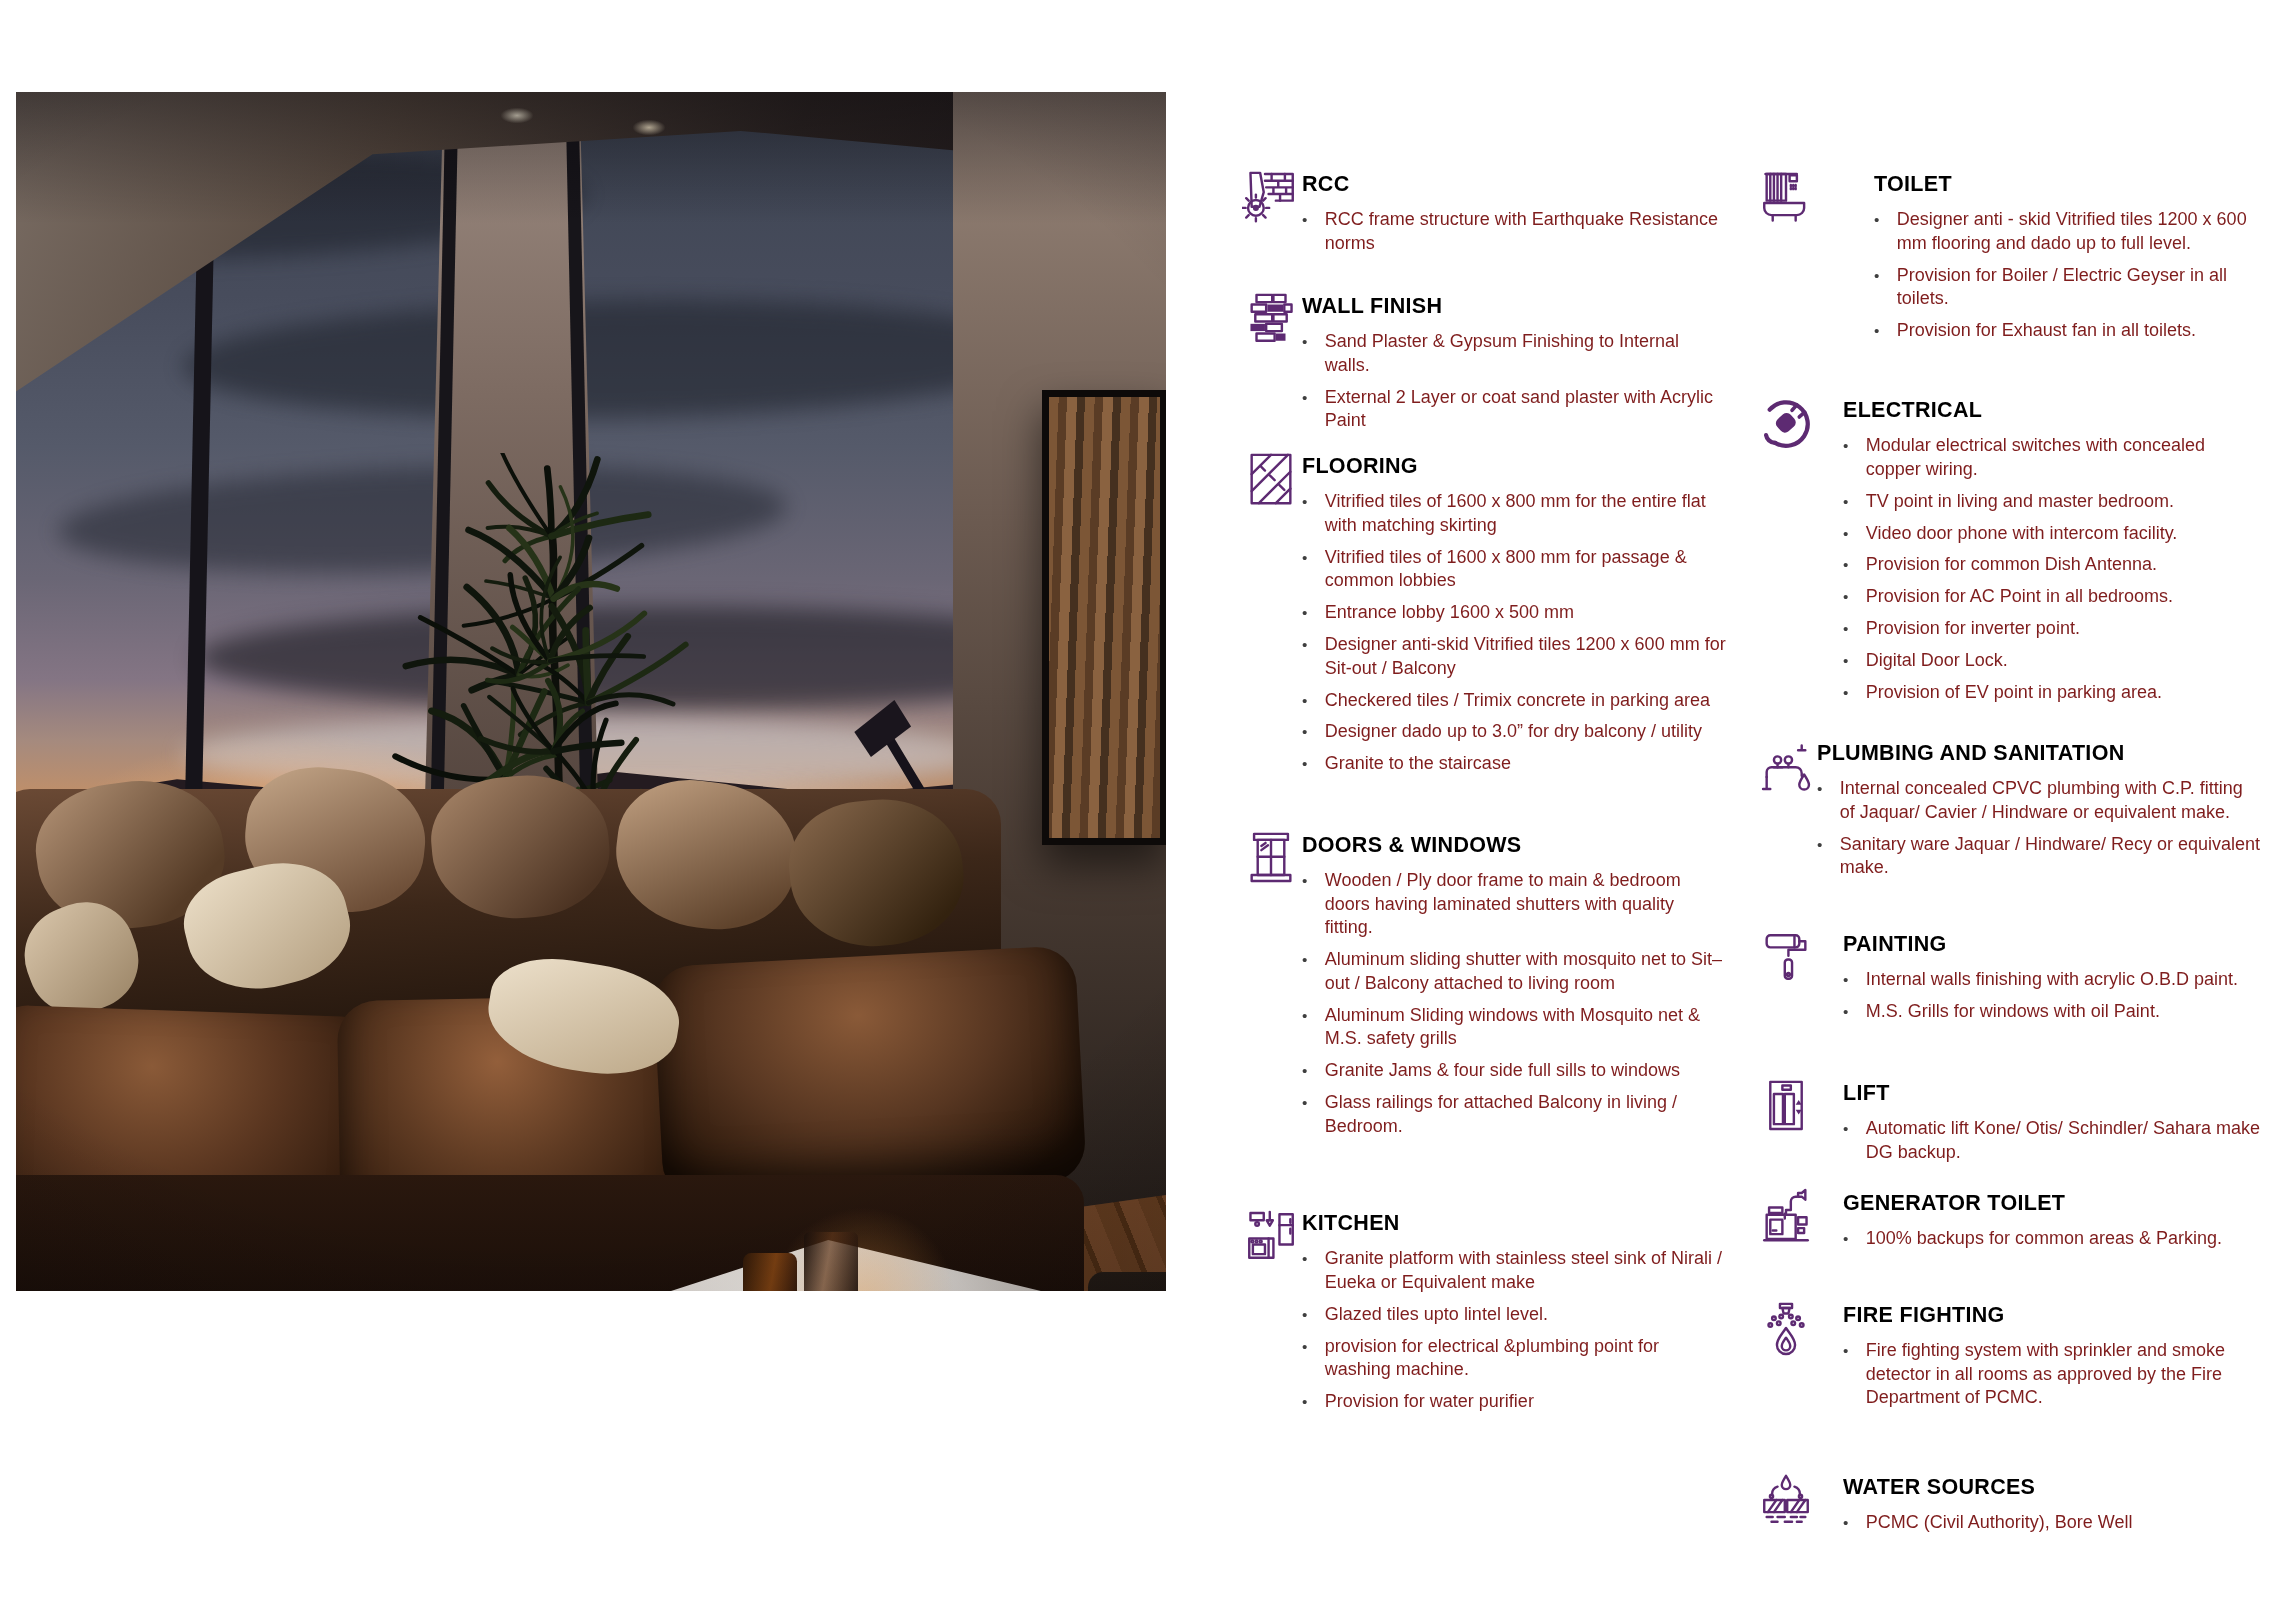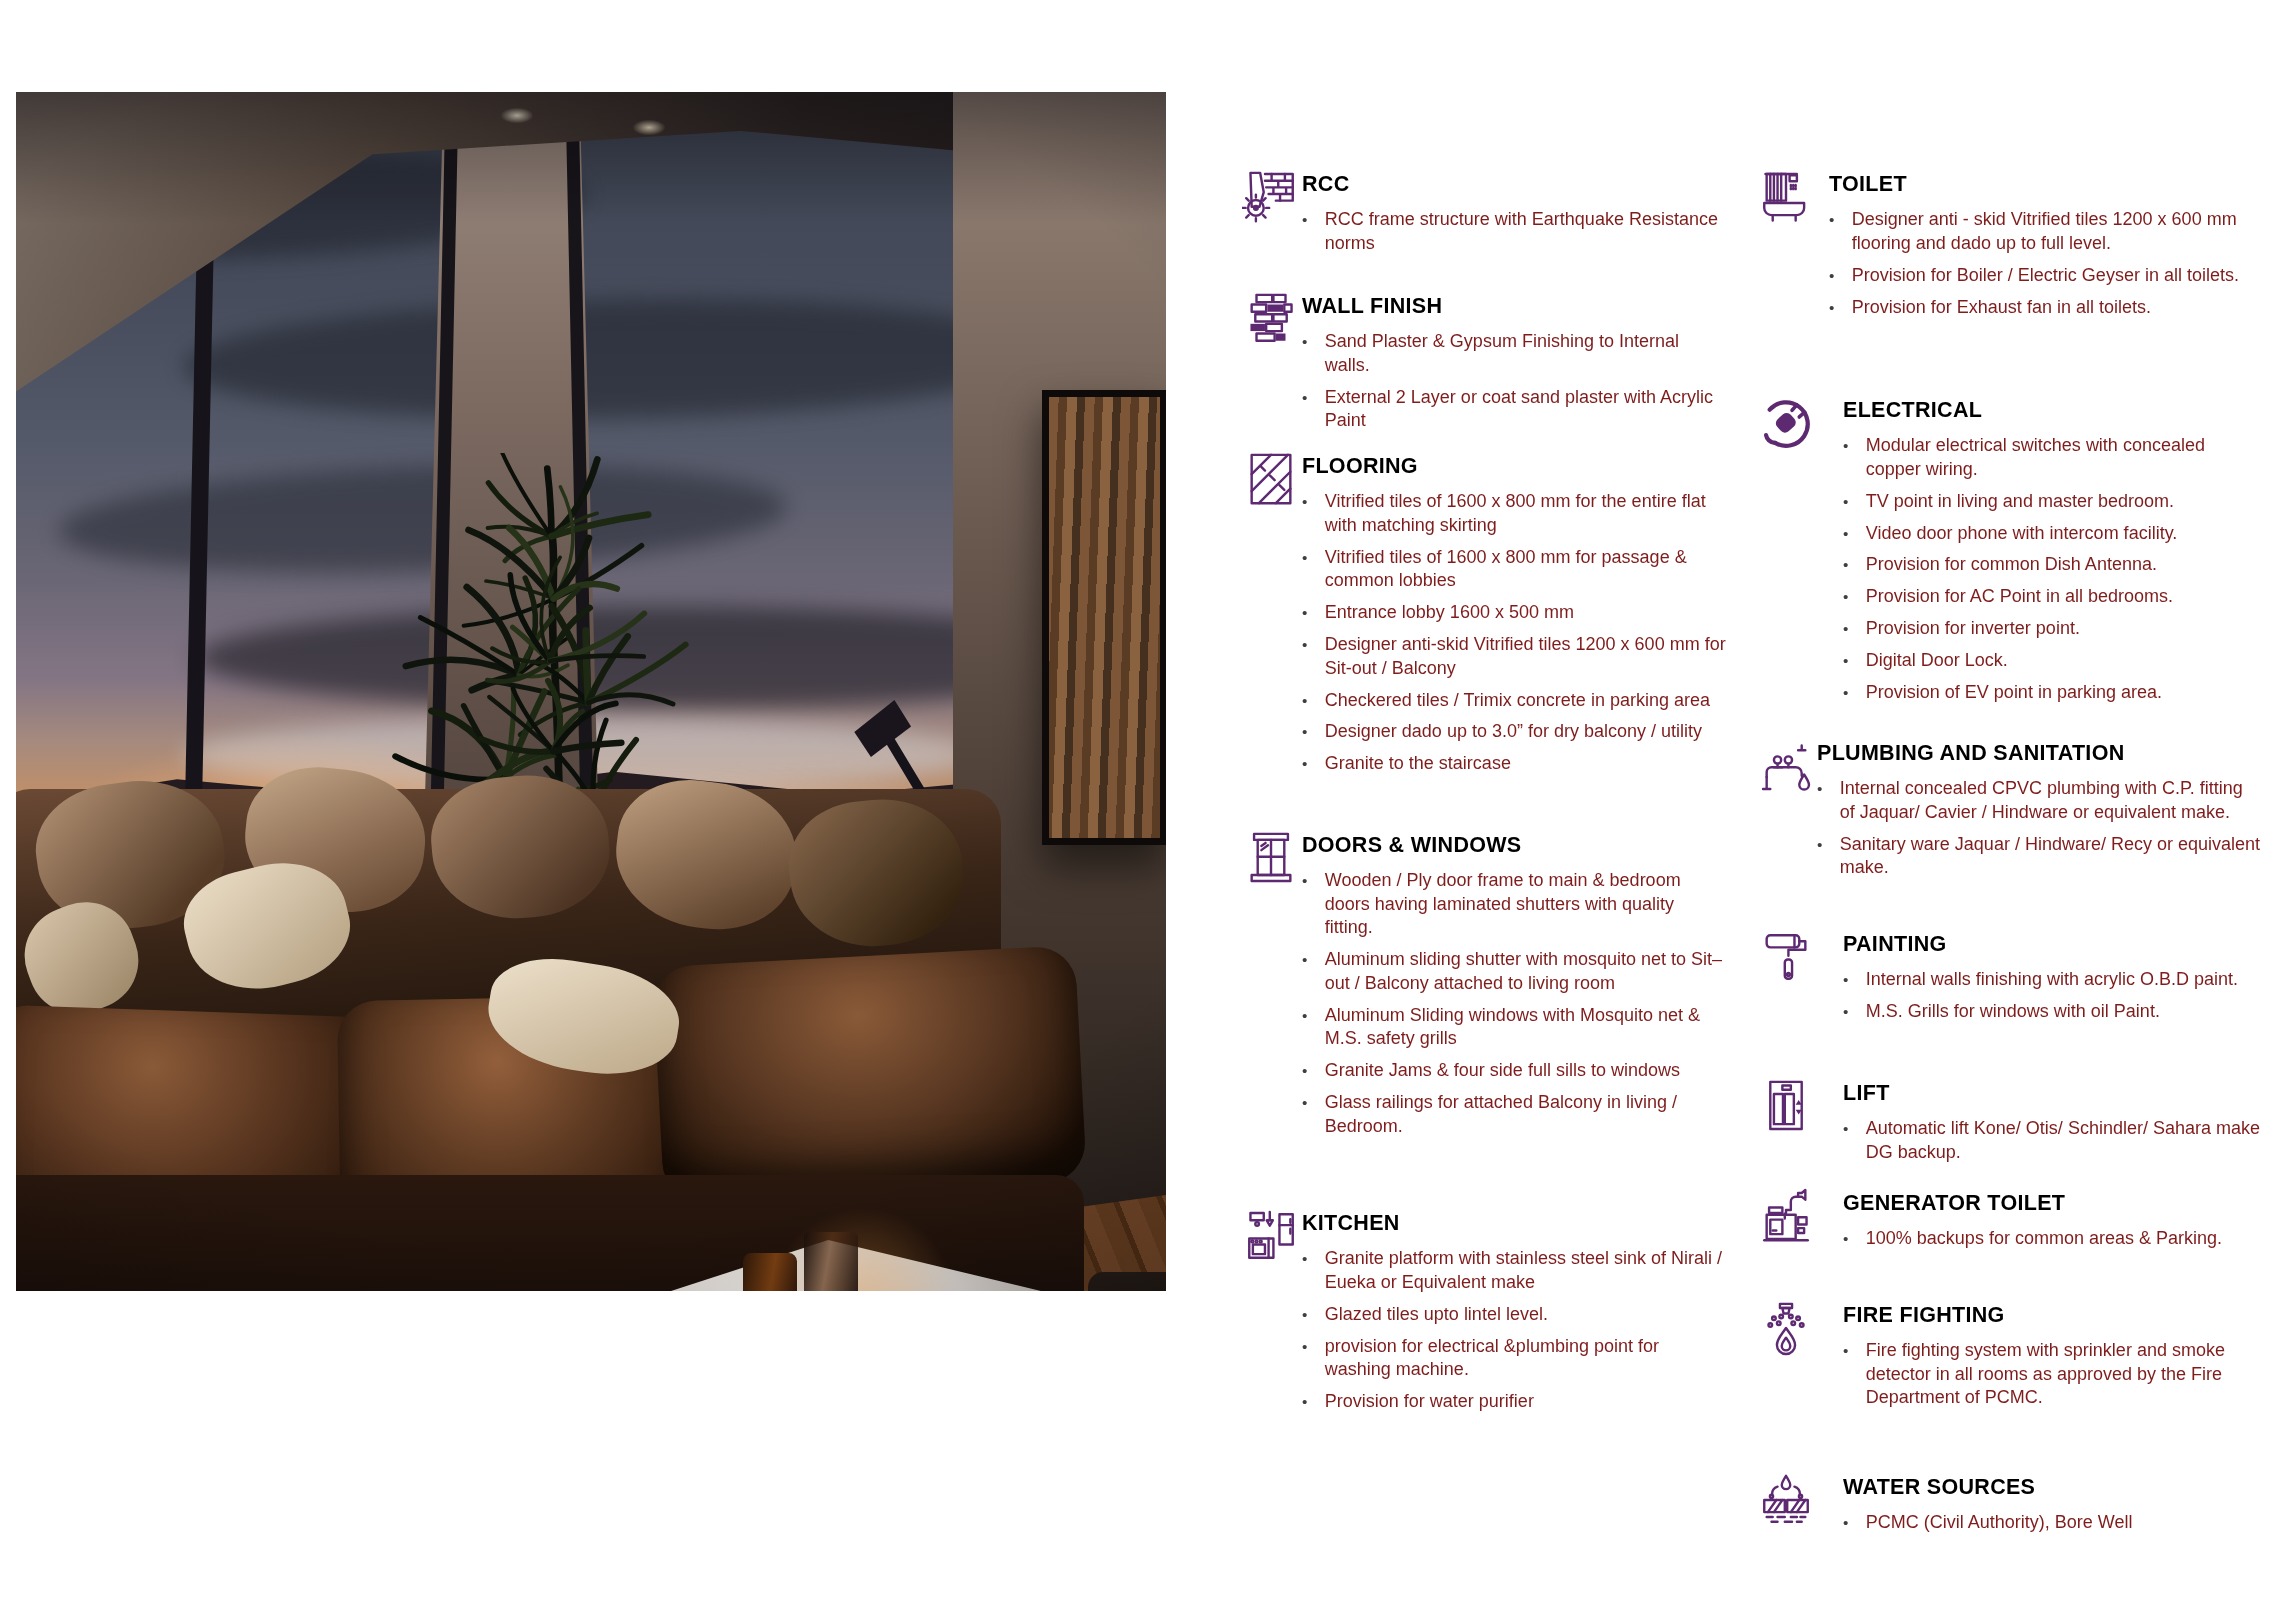--- a/index.html
+++ b/index.html
@@ -641,21 +641,21 @@
           <svg viewBox="0 0 96 96" fill="none" stroke="#5d2a72" stroke-width="4" stroke-linecap="round" stroke-linejoin="round">
             <path d="M14 10 h52"></path>
             <rect x="16" y="10" width="32" height="44"></rect>
    <path d="M22 10 v44 M28 10 v44 M34 10 v44 M40 10 v44"></path>
    <rect x="54" y="12" width="12" height="10"></rect>
             <path d="M56 28 v2 M60 28 v2 M64 28 v2 M56 33 v2 M60 33 v2 M64 33 v2"></path>
    <path d="M12 58 h66 v8 a12 12 0 0 1 -12 12 h-42 a12 12 0 0 1 -12 -12 z"></path>
             <path d="M26 80 v7 M64 80 v7"></path>
           </svg>
         </div>
-        <div class="content" style="margin-left: 72px;">
+        <div class="content" style="margin-left: 117px;">
           <h2>TOILET</h2>
           <ul>
             <li>
               <span class="dot">•</span>
               <span class="txt">Designer anti -  skid Vitrified tiles 1200 x 600 mm flooring and dado up to full level.</span>
             </li>
             <li>
               <span class="dot">•</span>
               <span class="txt">Provision for Boiler / Electric Geyser in all toilets.</span>
             </li>

